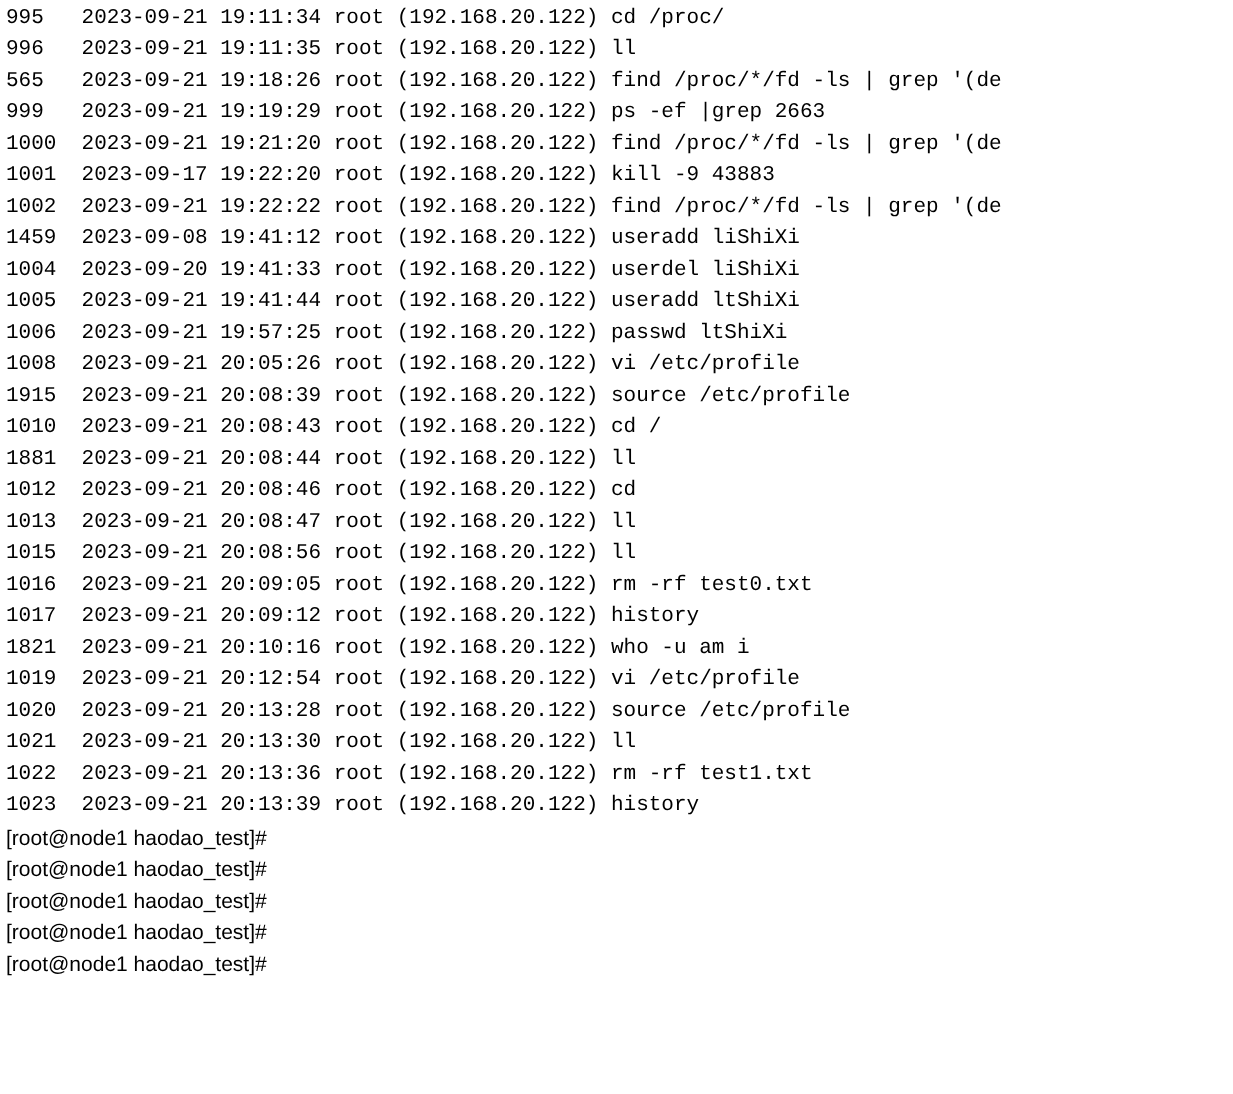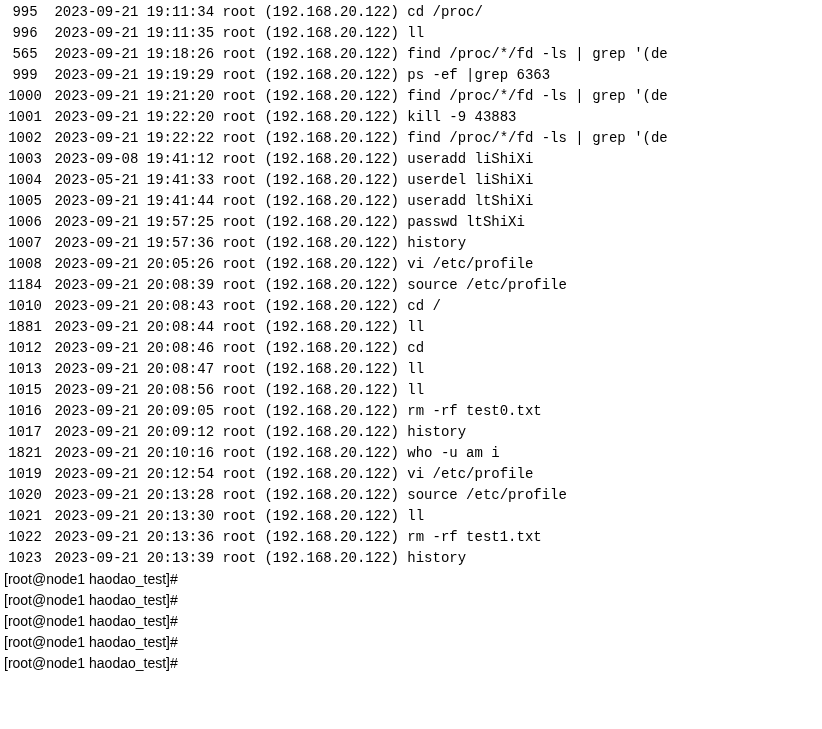--- a/index.html
+++ b/index.html
@@ -14,44 +14,43 @@
       overflow: hidden;
       width: 822px;
       height: 729px;
     }
     .history-line {
       font-family: inherit;
     }
     .lnum {
       display: inline-block;
       width: 5ch;
-      text-align: center;
+      text-align: left;
     }
     .prompt-line {
       font-family: Liberation Sans, sans-serif;
     }
   </style>
 </head>
 <body>
 
 <div id="terminal">
     <div class="history-line"><span class="lnum">995</span>  <span>2023-09-21 19:11:34</span>  <span>root</span> <span>(192.168.20.122)</span> <span>cd /proc/</span></div>
     <div class="history-line"><span class="lnum">996</span>  <span>2023-09-21 19:11:35</span>  <span>root</span> <span>(192.168.20.122)</span> <span>ll</span></div>
     <div class="history-line"><span class="lnum">565</span>  <span>2023-09-21 19:18:26</span>  <span>root</span> <span>(192.168.20.122)</span> <span>find /proc/*/fd -ls | grep  '(de</span></div>
-    <div class="history-line"><span class="lnum">999</span>  <span>2023-09-21 19:19:29</span>  <span>root</span> <span>(192.168.20.122)</span> <span>ps -ef |grep 6363</span></div>
+    <div class="history-line"><span class="lnum">999</span>  <span>2023-09-21 19:19:29</span>  <span>root</span> <span>(192.168.20.122)</span> <span>ps -ef |grep 2663</span></div>
     <div class="history-line"><span class="lnum">1000</span>  <span>2023-09-21 19:21:20</span>  <span>root</span> <span>(192.168.20.122)</span> <span>find /proc/*/fd -ls | grep  '(de</span></div>
-    <div class="history-line"><span class="lnum">1001</span>  <span>2023-09-21 19:22:20</span>  <span>root</span> <span>(192.168.20.122)</span> <span>kill -9 43883</span></div>
+    <div class="history-line"><span class="lnum">1001</span>  <span>2023-09-17 19:22:20</span>  <span>root</span> <span>(192.168.20.122)</span> <span>kill -9 43883</span></div>
     <div class="history-line"><span class="lnum">1002</span>  <span>2023-09-21 19:22:22</span>  <span>root</span> <span>(192.168.20.122)</span> <span>find /proc/*/fd -ls | grep  '(de</span></div>
-    <div class="history-line"><span class="lnum">1003</span>  <span>2023-09-08 19:41:12</span>  <span>root</span> <span>(192.168.20.122)</span> <span>useradd liShiXi</span></div>
-    <div class="history-line"><span class="lnum">1004</span>  <span>2023-05-21 19:41:33</span>  <span>root</span> <span>(192.168.20.122)</span> <span>userdel liShiXi</span></div>
+    <div class="history-line"><span class="lnum">1459</span>  <span>2023-09-08 19:41:12</span>  <span>root</span> <span>(192.168.20.122)</span> <span>useradd liShiXi</span></div>
+    <div class="history-line"><span class="lnum">1004</span>  <span>2023-09-20 19:41:33</span>  <span>root</span> <span>(192.168.20.122)</span> <span>userdel liShiXi</span></div>
     <div class="history-line"><span class="lnum">1005</span>  <span>2023-09-21 19:41:44</span>  <span>root</span> <span>(192.168.20.122)</span> <span>useradd ltShiXi</span></div>
     <div class="history-line"><span class="lnum">1006</span>  <span>2023-09-21 19:57:25</span>  <span>root</span> <span>(192.168.20.122)</span> <span>passwd ltShiXi</span></div>
-    <div class="history-line"><span class="lnum">1007</span>  <span>2023-09-21 19:57:36</span>  <span>root</span> <span>(192.168.20.122)</span> <span>history</span></div>
     <div class="history-line"><span class="lnum">1008</span>  <span>2023-09-21 20:05:26</span>  <span>root</span> <span>(192.168.20.122)</span> <span>vi /etc/profile</span></div>
-    <div class="history-line"><span class="lnum">1184</span>  <span>2023-09-21 20:08:39</span>  <span>root</span> <span>(192.168.20.122)</span> <span>source /etc/profile</span></div>
+    <div class="history-line"><span class="lnum">1915</span>  <span>2023-09-21 20:08:39</span>  <span>root</span> <span>(192.168.20.122)</span> <span>source /etc/profile</span></div>
     <div class="history-line"><span class="lnum">1010</span>  <span>2023-09-21 20:08:43</span>  <span>root</span> <span>(192.168.20.122)</span> <span>cd /</span></div>
     <div class="history-line"><span class="lnum">1881</span>  <span>2023-09-21 20:08:44</span>  <span>root</span> <span>(192.168.20.122)</span> <span>ll</span></div>
     <div class="history-line"><span class="lnum">1012</span>  <span>2023-09-21 20:08:46</span>  <span>root</span> <span>(192.168.20.122)</span> <span>cd</span></div>
     <div class="history-line"><span class="lnum">1013</span>  <span>2023-09-21 20:08:47</span>  <span>root</span> <span>(192.168.20.122)</span> <span>ll</span></div>
     <div class="history-line"><span class="lnum">1015</span>  <span>2023-09-21 20:08:56</span>  <span>root</span> <span>(192.168.20.122)</span> <span>ll</span></div>
     <div class="history-line"><span class="lnum">1016</span>  <span>2023-09-21 20:09:05</span>  <span>root</span> <span>(192.168.20.122)</span> <span>rm -rf test0.txt</span></div>
     <div class="history-line"><span class="lnum">1017</span>  <span>2023-09-21 20:09:12</span>  <span>root</span> <span>(192.168.20.122)</span> <span>history</span></div>
     <div class="history-line"><span class="lnum">1821</span>  <span>2023-09-21 20:10:16</span>  <span>root</span> <span>(192.168.20.122)</span> <span>who -u am i</span></div>
     <div class="history-line"><span class="lnum">1019</span>  <span>2023-09-21 20:12:54</span>  <span>root</span> <span>(192.168.20.122)</span> <span>vi /etc/profile</span></div>
     <div class="history-line"><span class="lnum">1020</span>  <span>2023-09-21 20:13:28</span>  <span>root</span> <span>(192.168.20.122)</span> <span>source /etc/profile</span></div>

